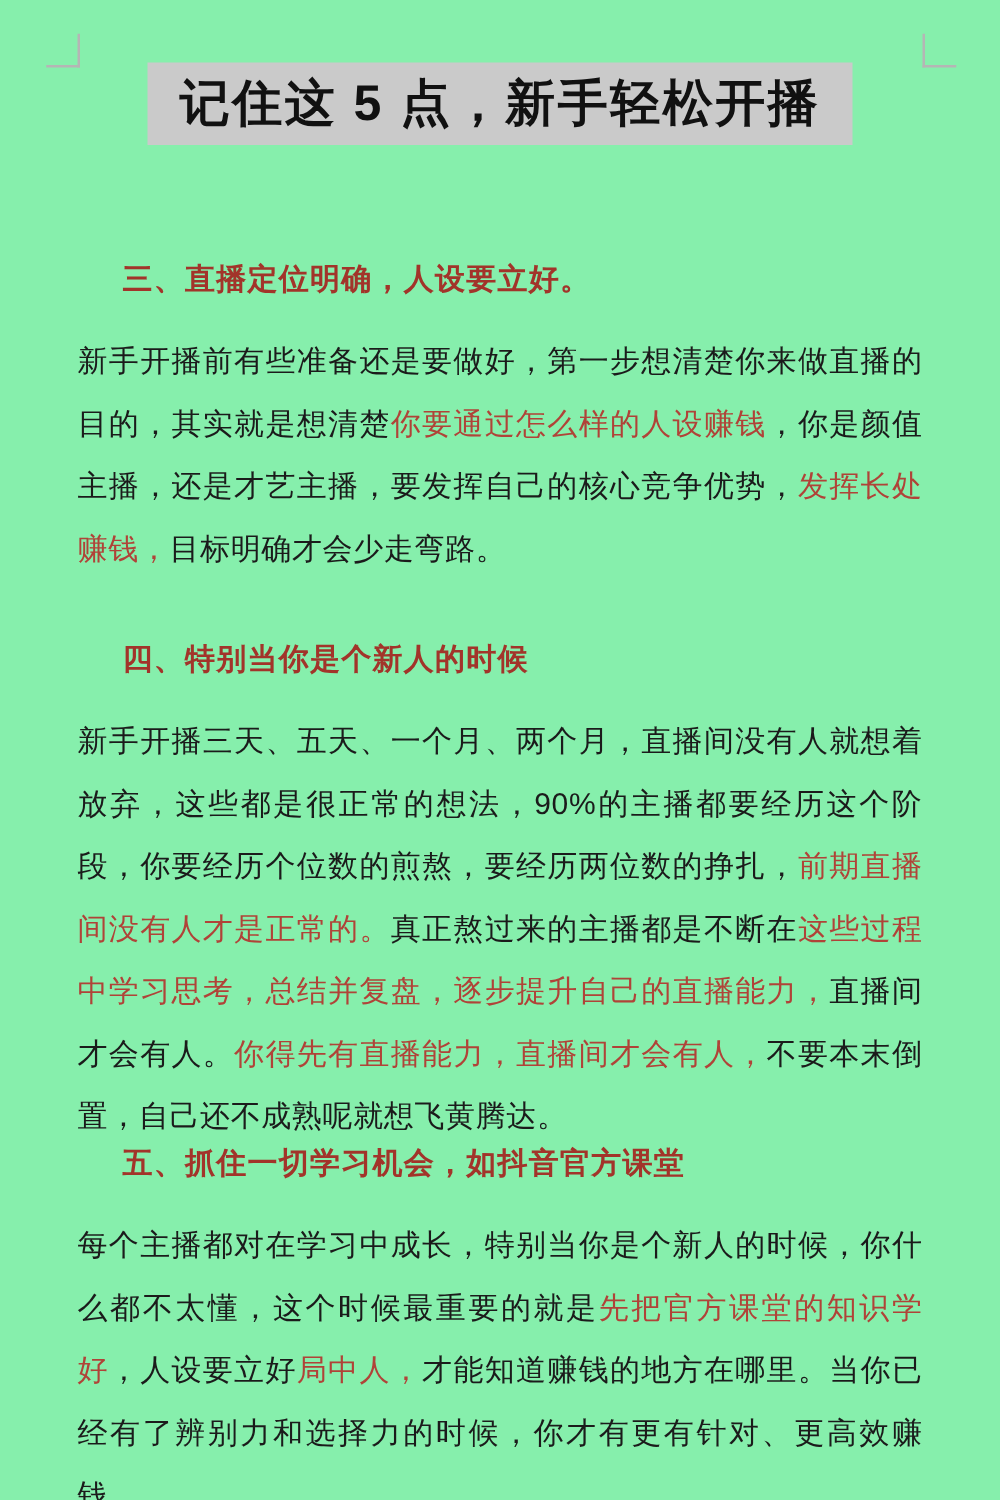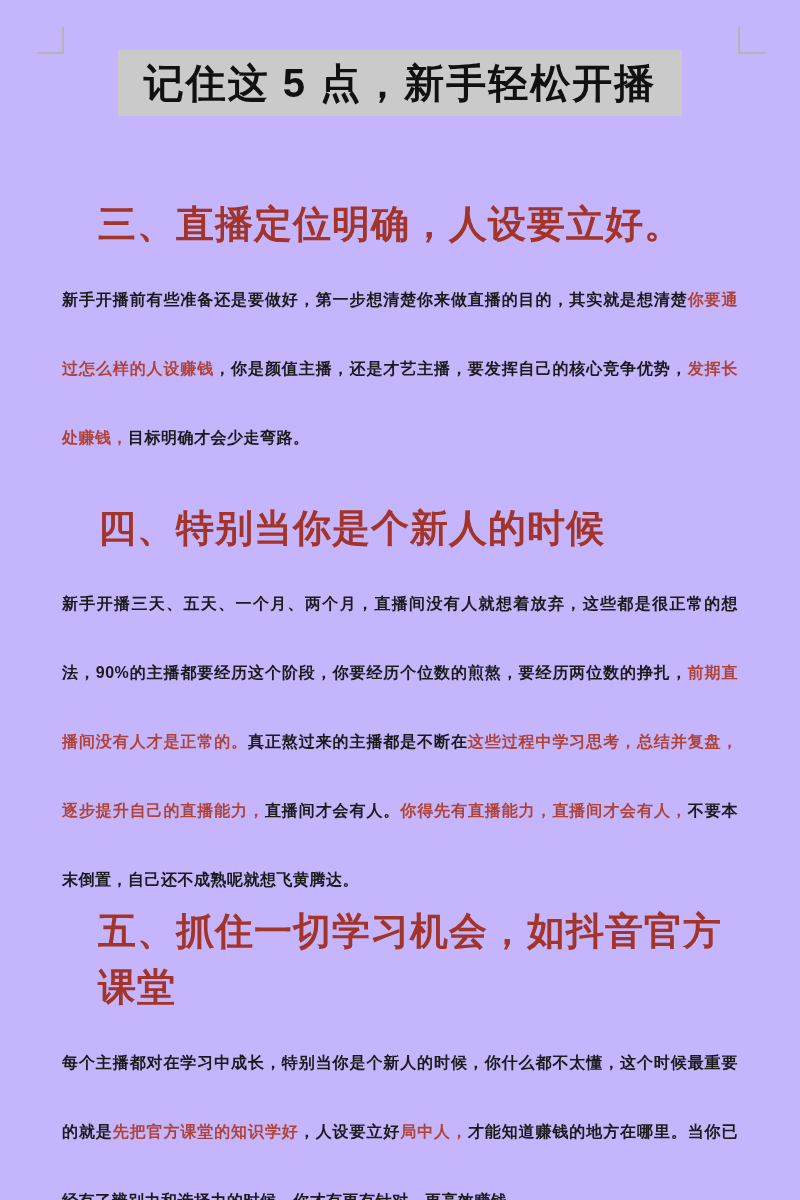--- a/index.html
+++ b/index.html
@@ -8,21 +8,21 @@
     width: 800px;
     height: 1200px;
     background: #fdfdfd;
     overflow: hidden;
     font-family: "Liberation Sans", sans-serif;
   }
   .doc {
     position: relative;
     width: 800px;
     height: 1200px;
-    background: #c4b5fd;
+    background: #86efac;
   }
   
   .corner {
     position: absolute;
     top: 27px;
     width: 25px;
     height: 25px;
   }
   .corner-tl {
     left: 37px;
@@ -55,31 +55,31 @@
     position: absolute;
     left: 62px;
     width: 676px;
   }
   .sec1 { top: 196px; }
   .sec2 { top: 500px; }
   .sec3 { top: 903px; }
   .sec-heading {
     margin: 0;
     padding-left: 36px;
-    font-size: 38px;
+    font-size: 24px;
     font-weight: 700;
     line-height: 56px;
     letter-spacing: 1px;
     color: var(--heading-red, #a2342a);
   }
   .body-para {
     margin: 13px 0 0 0;
-    font-size: 16px;
-    font-weight: 700;
-    line-height: 69px;
+    font-size: 24px;
+    font-weight: 400;
+    line-height: 50px;
     text-align: justify;
     text-justify: inter-ideograph;
     color: var(--text-black, #1b1b1b);
     letter-spacing: 0.5px;
   }
   .seg-black { color: var(--text-black, #1b1b1b); }
   .seg-red   { color: var(--inline-red, #b04338); }
 </style>
 </head>
 <body>

